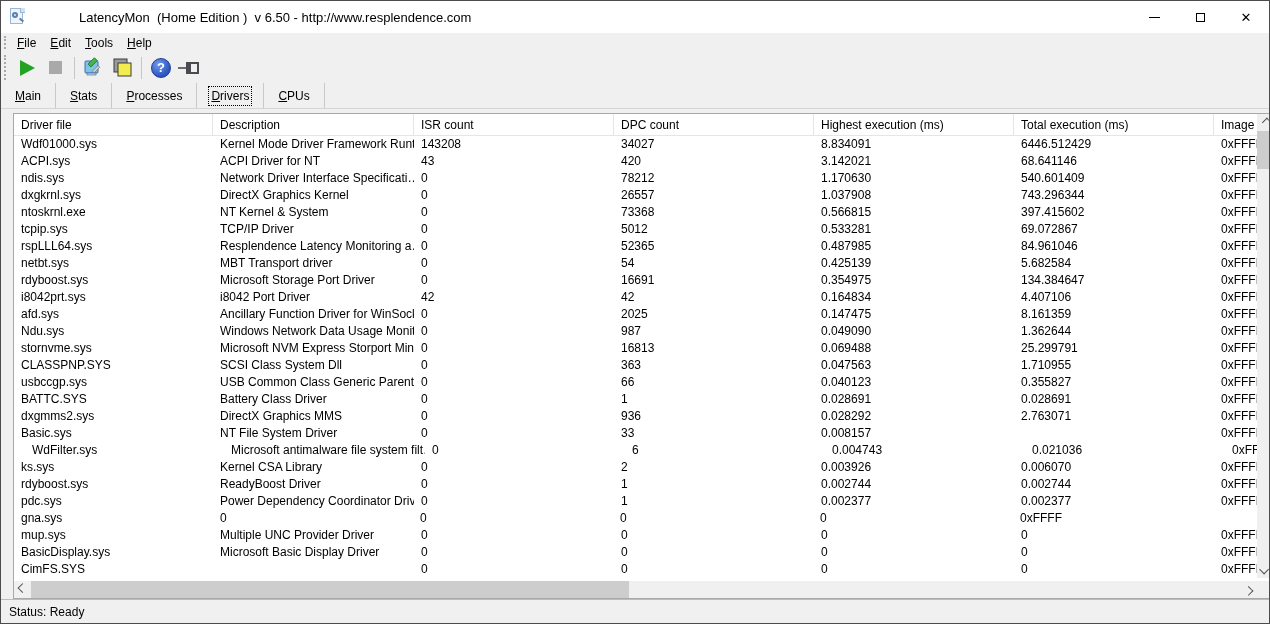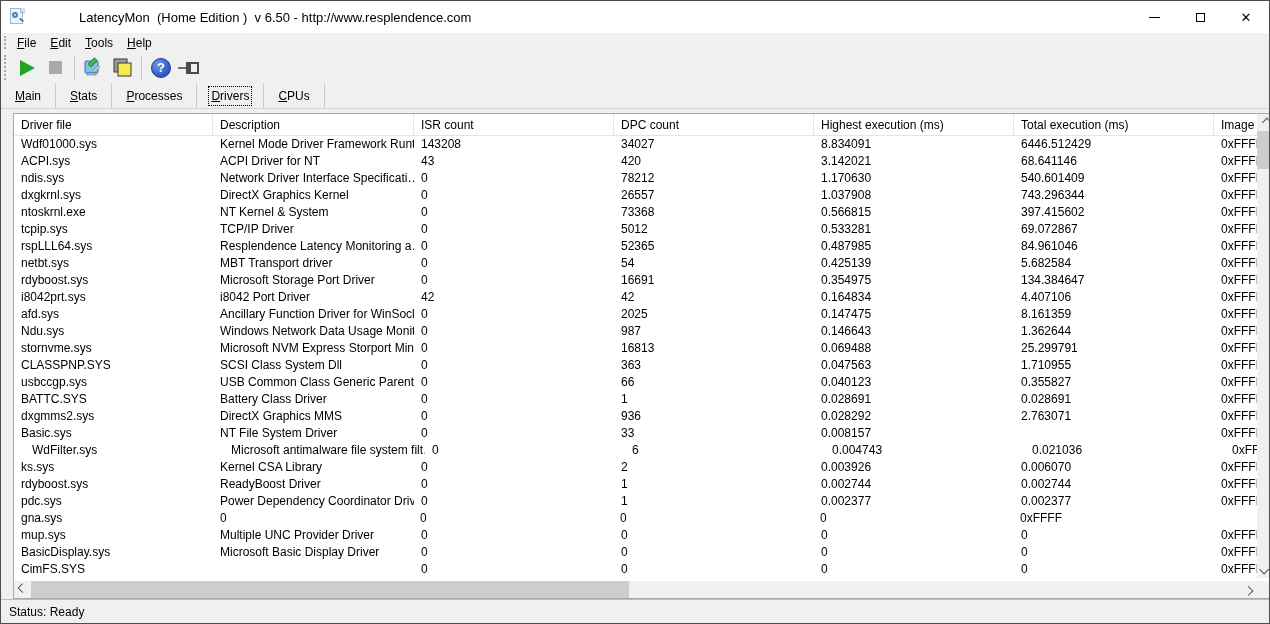--- a/index.html
+++ b/index.html
@@ -256,21 +256,21 @@
           <div class="td" style="width: 200px;">2025</div>
           <div class="td" style="width: 200px;">0.147475</div>
           <div class="td" style="width: 200px;">8.161359</div>
           <div class="td" style="width: 60px;">0xFFFF</div>
         </div>
         <div class="tr">
           <div class="td" style="width: 199px;">Ndu.sys</div>
           <div class="td" style="width: 201px;">Windows Network Data Usage Monit…</div>
           <div class="td" style="width: 200px;">0</div>
           <div class="td" style="width: 200px;">987</div>
-          <div class="td" style="width: 200px;">0.146643</div>
+          <div class="td" style="width: 200px;">0.049090</div>
           <div class="td" style="width: 200px;">1.362644</div>
           <div class="td" style="width: 60px;">0xFFFF</div>
         </div>
         <div class="tr">
           <div class="td" style="width: 199px;">stornvme.sys</div>
           <div class="td" style="width: 201px;">Microsoft NVM Express Storport Mini…</div>
           <div class="td" style="width: 200px;">0</div>
           <div class="td" style="width: 200px;">16813</div>
           <div class="td" style="width: 200px;">0.069488</div>
           <div class="td" style="width: 200px;">25.299791</div>

